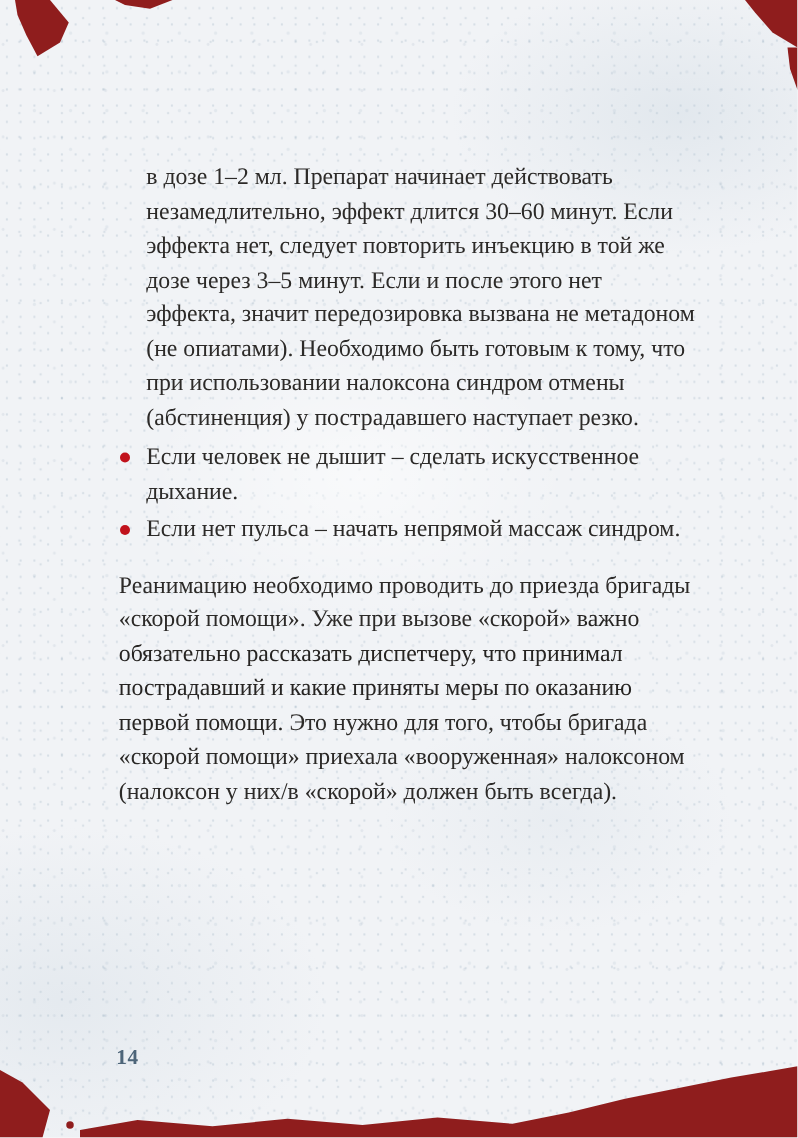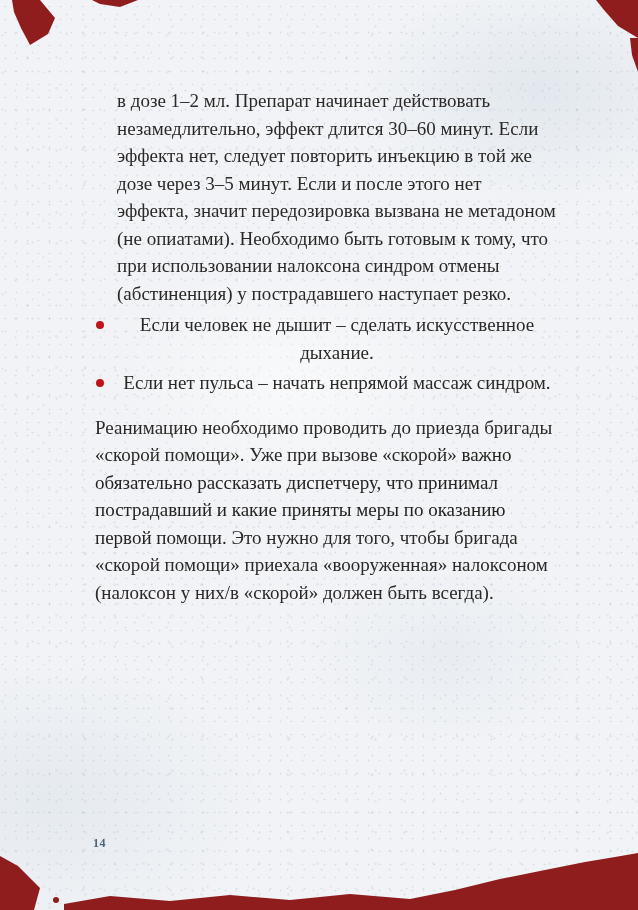--- a/index.html
+++ b/index.html
@@ -39,48 +39,47 @@
   .content {
     position: absolute;
     left: 95px;
     top: 87px;
     width: 462px;
     color: #2c2a28;
     font-size: 19px;
     line-height: 27.5px;
   }
   .para { margin: 0; }
-  .indent { margin-left: 22px; }
+  .indent { margin-left: 22px; margin-top: 41px; }
   .bullets {
     list-style: none;
     margin: 4px 0 0 0;
     padding: 0;
   }
   .bullets li {
     position: relative;
     padding-left: 22px;
     margin-top: 3px;
-    text-align: center;
   }
   .bullet-dot {
     position: absolute;
     left: 1px;
     top: 10px;
     width: 8px;
     height: 8px;
     border-radius: 50%;
     background: #c1121c;
   }
   .para2 { margin-top: 17px; }
   .para2 strong { font-weight: normal; color: #262422; }
   .page-number {
     position: absolute;
     left: 93px;
     top: 836px;
-    font-size: 12px;
+    font-size: 17px;
     font-weight: bold;
     color: #4d6579;
     letter-spacing: 0.5px;
   }
 </style>
 </head>
 <body>
 
 <div class="paper">
   <div class="blotches"></div>

